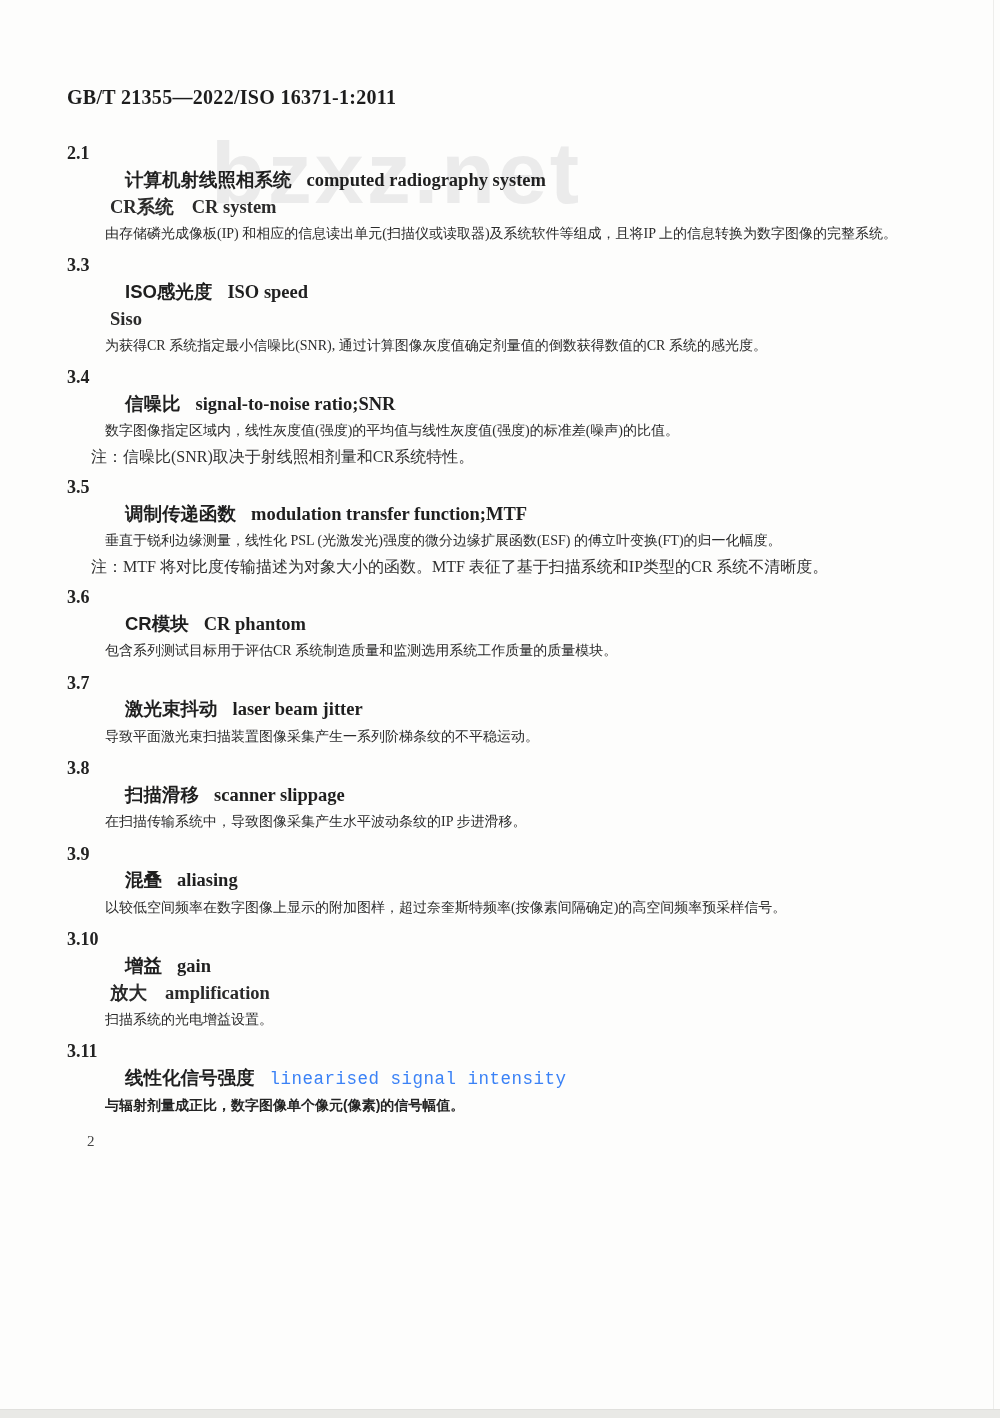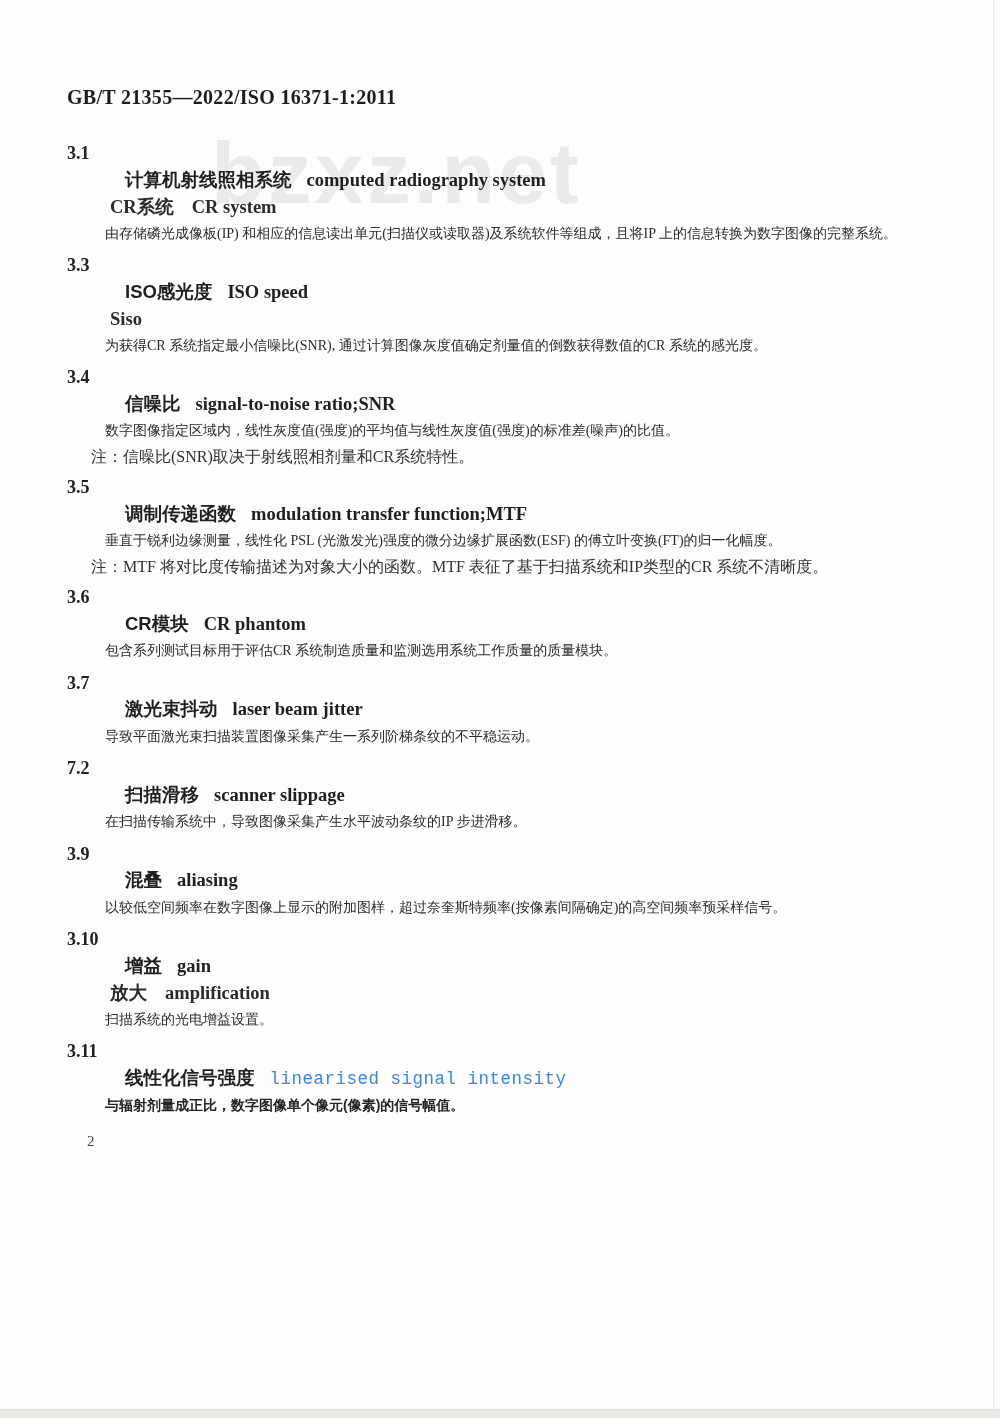--- a/index.html
+++ b/index.html
@@ -127,21 +127,21 @@
 <body>
 
 <div class="page">
   <div class="watermark">bzxz.net</div>
 
   <div class="page-inner">
     <div class="doc-header">GB/T 21355—2022/ISO 16371-1:2011</div>
 
     <div id="sections">
         <div class="section">
-          <div class="sec-number">3.1</div>
+          <div class="sec-number">2.1</div>
           <div class="sec-title"><span class="term-cn">计算机射线照相系统</span><span class="term-en">computed radiography system</span></div>
           <div class="sec-alt"><span class="alt-seg">CR系统</span><span class="alt-seg">CR system</span></div>
           <p class="sec-body">由存储磷光成像板(IP) 和相应的信息读出单元(扫描仪或读取器)及系统软件等组成，且将IP 上的信息转换为数字图像的完整系统。</p>
         </div>
         <div class="section">
           <div class="sec-number">3.3</div>
           <div class="sec-title"><span class="term-cn">ISO感光度</span><span class="term-en">ISO speed</span></div>
           <div class="sec-alt"><span class="alt-seg">Siso</span></div>
           <p class="sec-body">为获得CR 系统指定最小信噪比(SNR), 通过计算图像灰度值确定剂量值的倒数获得数值的CR 系统的感光度。</p>
         </div>
@@ -161,21 +161,21 @@
           <div class="sec-number">3.6</div>
           <div class="sec-title"><span class="term-cn">CR模块</span><span class="term-en">CR phantom</span></div>
           <p class="sec-body">包含系列测试目标用于评估CR 系统制造质量和监测选用系统工作质量的质量模块。</p>
         </div>
         <div class="section">
           <div class="sec-number">3.7</div>
           <div class="sec-title"><span class="term-cn">激光束抖动</span><span class="term-en">laser beam jitter</span></div>
           <p class="sec-body">导致平面激光束扫描装置图像采集产生一系列阶梯条纹的不平稳运动。</p>
         </div>
         <div class="section">
-          <div class="sec-number">7.2</div>
+          <div class="sec-number">3.8</div>
           <div class="sec-title"><span class="term-cn">扫描滑移</span><span class="term-en">scanner slippage</span></div>
           <p class="sec-body">在扫描传输系统中，导致图像采集产生水平波动条纹的IP 步进滑移。</p>
         </div>
         <div class="section">
           <div class="sec-number">3.9</div>
           <div class="sec-title"><span class="term-cn">混叠</span><span class="term-en">aliasing</span></div>
           <p class="sec-body">以较低空间频率在数字图像上显示的附加图样，超过奈奎斯特频率(按像素间隔确定)的高空间频率预采样信号。</p>
         </div>
         <div class="section">
           <div class="sec-number">3.10</div>

